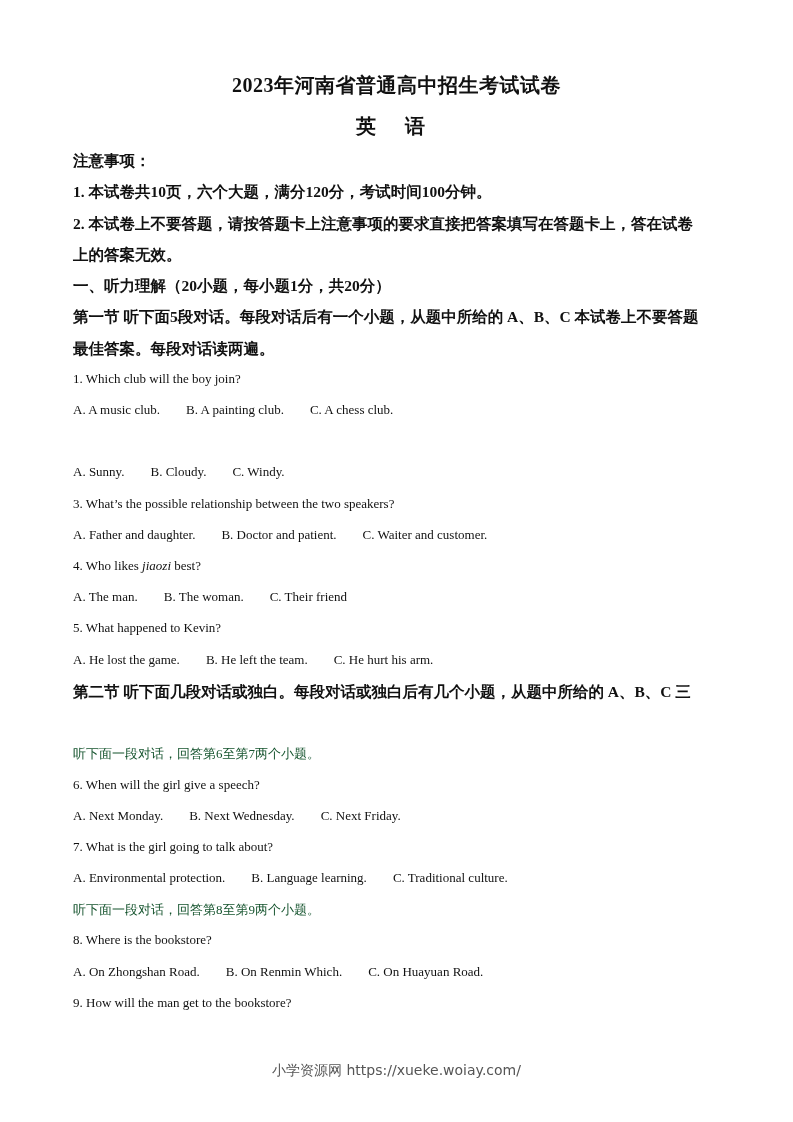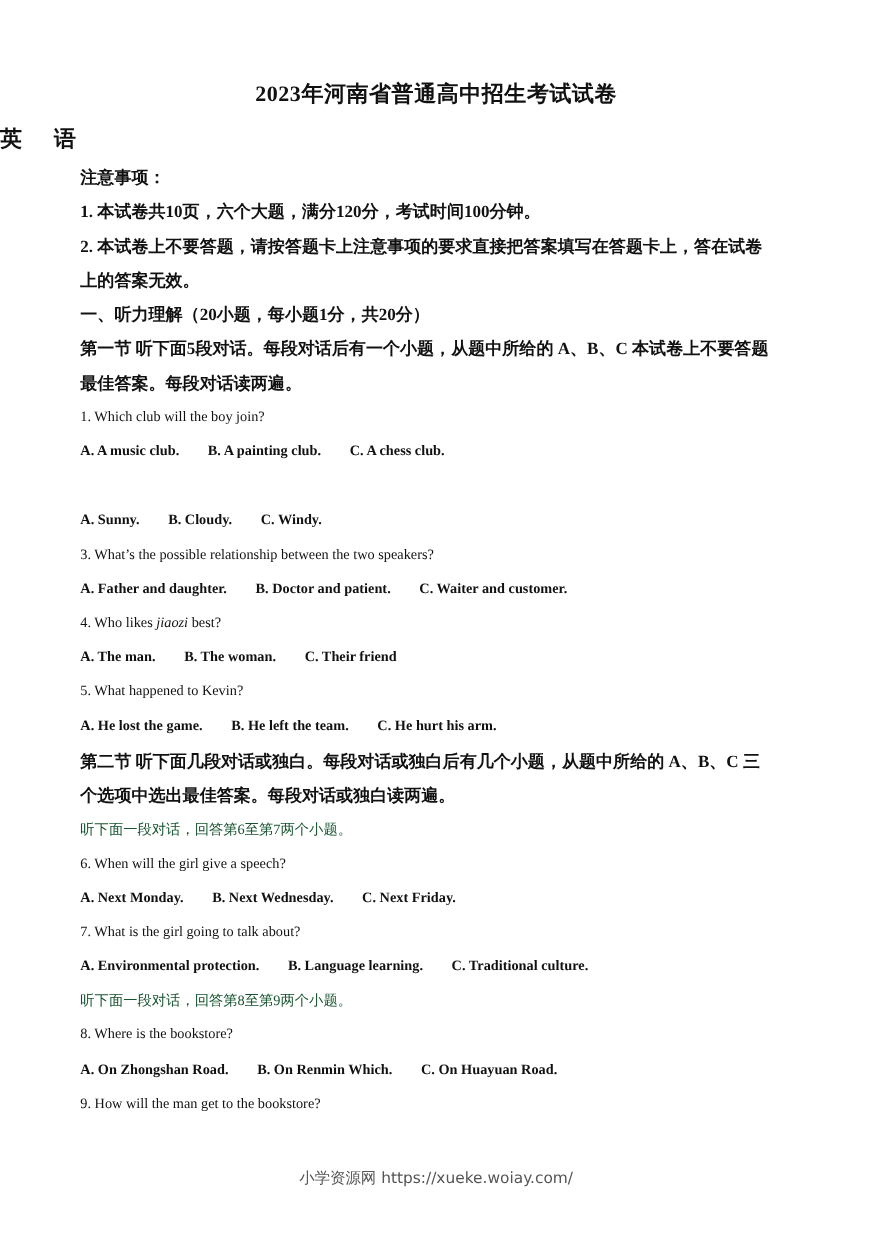--- a/index.html
+++ b/index.html
@@ -1,24 +1,24 @@
 <!DOCTYPE html>
 <html><head>
 <meta charset="utf-8">
 <style>
   html, body { margin: 0; padding: 0; background: #ffffff; }
   body { width: 793px; height: 1122px; position: relative; overflow: hidden; color: #111; font-family: "Liberation Serif", "DejaVu Serif", serif; }
   .page { position: absolute; left: 0; top: 0; width: 682px; height: 1122px; }
   .title { position: absolute; left: 0; width: 793px; text-align: center; font-weight: bold; font-size: 20px; top: 72px; letter-spacing: 0.5px; }
-  .subtitle { position: absolute; left: 0; width: 793px; text-align: left; font-weight: bold; font-size: 20px; top: 113px; letter-spacing: 12px; }
+  .subtitle { position: absolute; left: 0; width: 793px; text-align: center; font-weight: bold; font-size: 20px; top: 113px; letter-spacing: 12px; }
   .line { position: absolute; left: 73px; white-space: nowrap; }
   .bold { font-weight: bold; font-size: 15.5px; text-align: right; }
   .q { font-size: 13px; }
   .note { font-size: 13px; color: #14532d; }
-  .opts span { display: inline-block; margin-right: 26px; font-weight: bold; }
+  .opts span { display: inline-block; margin-right: 26px; }
   .footer { position: absolute; left: 0; width: 793px; text-align: center; top: 1062px; font-family: "DejaVu Sans", sans-serif; font-size: 14px; color: #555; }
   i { }
 </style>
 </head>
 <body>
 
 <div class="page">
   <div class="title">2023年河南省普通高中招生考试试卷</div>
   <div class="subtitle">英 语</div>
 
@@ -49,21 +49,20 @@
   <div class="line q opts" style="top:589px">
     <span>A. The man.</span><span>B. The woman.</span><span>C. Their friend</span>
   </div>
 
   <div class="line q" style="top:620px">5. What happened to Kevin?</div>
   <div class="line q opts" style="top:652px">
     <span>A. He lost the game.</span><span>B. He left the team.</span><span>C. He hurt his arm.</span>
   </div>
 
   <div class="line bold" style="top:682px">第二节  听下面几段对话或独白。每段对话或独白后有几个小题，从题中所给的 A、B、C 三</div>
-  <div class="line bold" style="top:713px">个选项中选出最佳答案。每段对话或独白读两遍。</div>
   <div class="line note" style="top:745px">听下面一段对话，回答第6至第7两个小题。</div>
 
   <div class="line q" style="top:777px">6. When will the girl give a speech?</div>
   <div class="line q opts" style="top:808px">
     <span>A. Next Monday.</span><span>B. Next Wednesday.</span><span>C. Next Friday.</span>
   </div>
   <div class="line q" style="top:839px">7. What is the girl going to talk about?</div>
   <div class="line q opts" style="top:870px">
     <span>A. Environmental protection.</span><span>B. Language learning.</span><span>C. Traditional culture.</span>
   </div>

